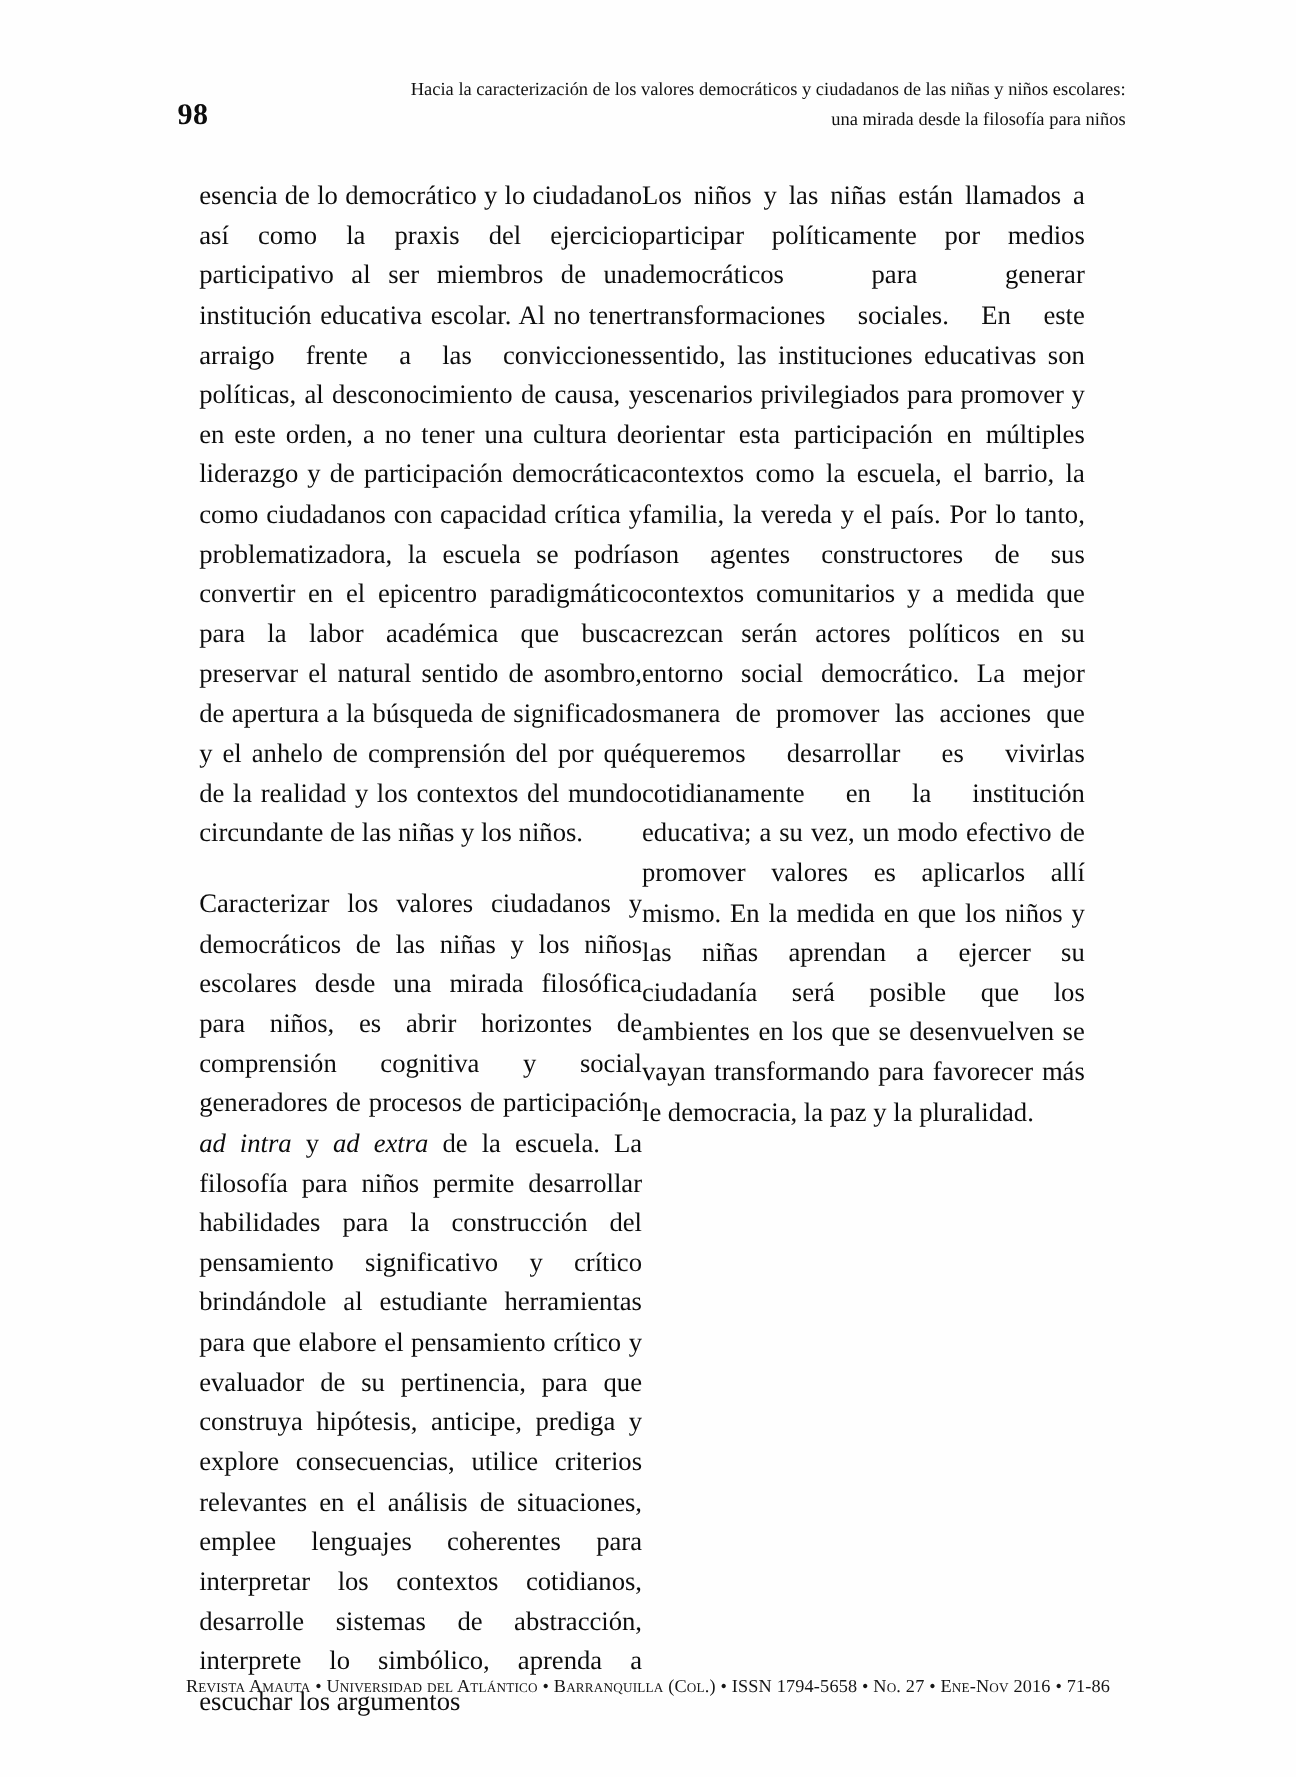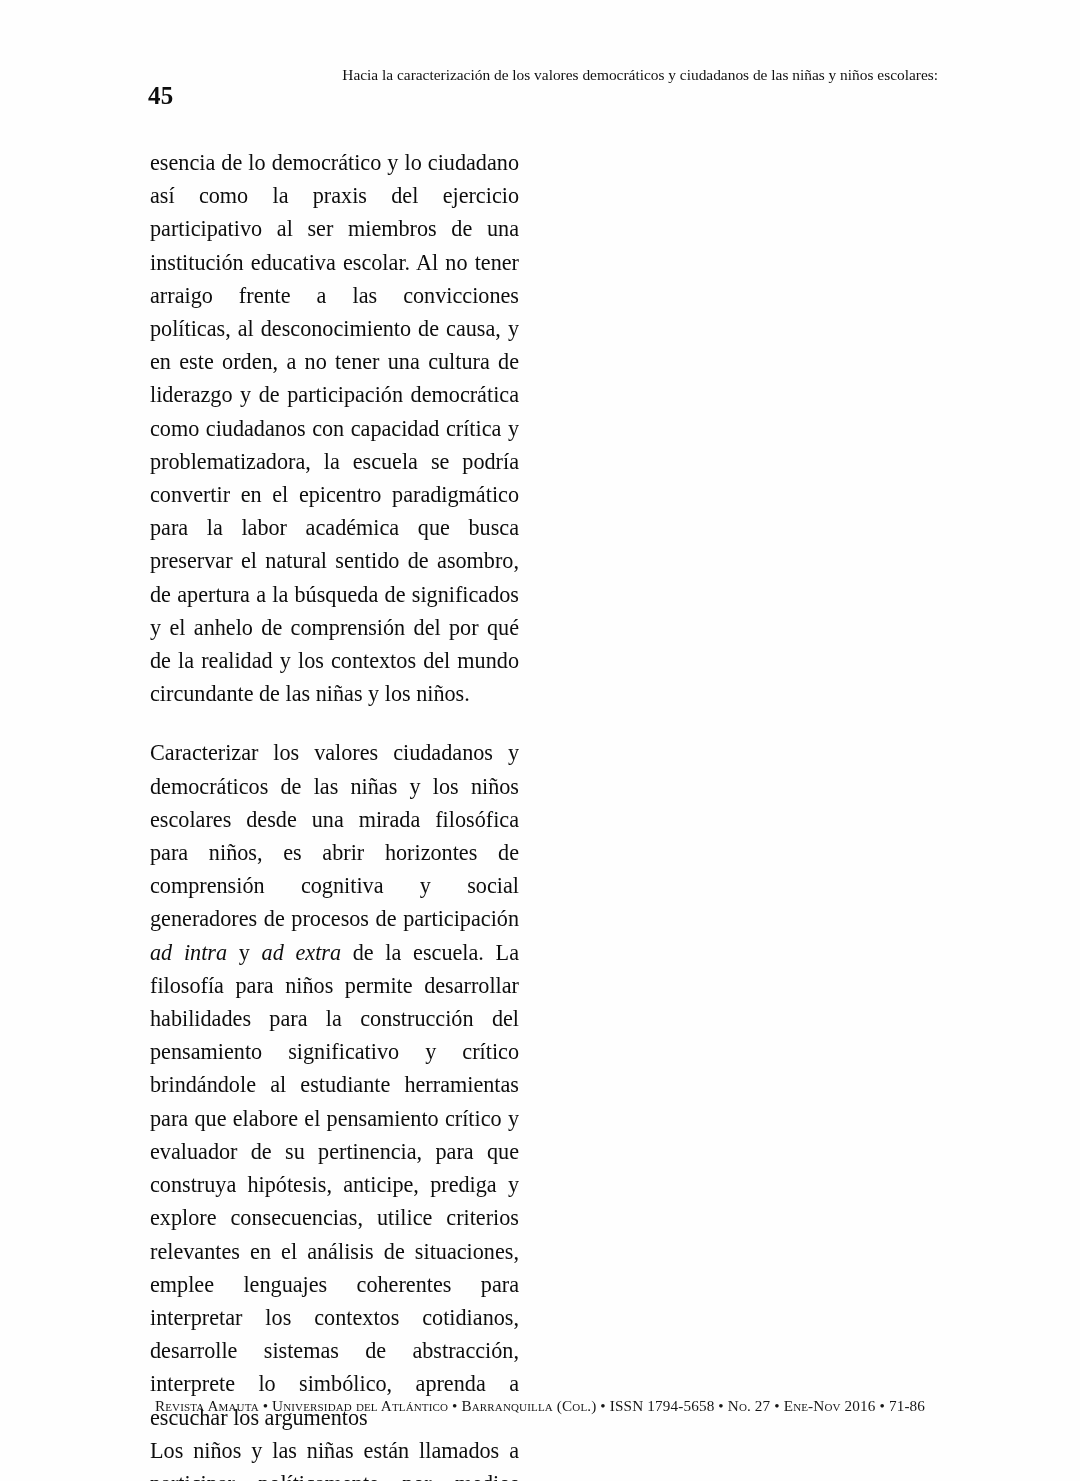--- a/index.html
+++ b/index.html
@@ -48,27 +48,26 @@
     line-height: 25px;
     width: 700px;
     color: #111;
     font-family: Liberation Serif, serif;
   }
   .head-line { display: block; }
 
   
   .columns {
     position: absolute;
-    left: 150px;
+    left: 166px;
     top: 146px;
     width: 790px;
     height: 1215px;
     display: flex;
-    justify-content: space-between;
-    flex-direction: column;
+    justify-content: flex-start;
   }
   .col {
     width: 369px;
     font-size: 22.2px;
     line-height: 33.2px;
     text-align: justify;
     text-justify: inter-word;
     hyphens: manual;
     color: #0d0d0d;
   }
@@ -92,23 +91,24 @@
     color: #151515;
     letter-spacing: 0.15px;
   }
 </style>
 </head>
 <body>
 
 <div class="page">
 
   <header class="running-head">
-    <div class="folio">45</div>
+    <div class="folio">98</div>
     <div class="head-title">
       <span class="head-line">Hacia la caracterización de los valores democráticos y ciudadanos de las niñas y niños escolares:</span>
+      <span class="head-line">una mirada desde la filosofía para niños</span>
     </div>
   </header>
 
   <div class="columns">
 
     <div class="col">
       <p>esencia de lo democrático y lo ciudadano así como la praxis del ejercicio participativo al ser miembros de una institución educativa escolar. Al no tener arraigo frente a las convicciones políticas, al desconocimiento de causa, y en este orden, a no tener una cultura de liderazgo y de participación democrática como ciudadanos con capacidad crítica y problematizadora, la escuela se podría convertir en el epicentro paradigmático para la labor académica que busca preservar el natural sentido de asombro, de apertura a la búsqueda de significados y el anhelo de comprensión del por qué de la realidad y los contextos del mundo circundante de las niñas y los niños.</p>
       <p><span>Caracterizar los valores ciudadanos y democráticos de las niñas y los niños escolares desde una mirada filosófica para niños, es abrir horizontes de comprensión cognitiva y social generadores de procesos de participación </span><em>ad intra</em><span> y </span><em>ad extra</em><span> de la escuela. La filosofía para niños permite desarrollar habilidades para la construcción del pensamiento significativo y crítico brindándole al estudiante herramientas para que elabore el pensamiento crítico y evaluador de su pertinencia, para que construya hipótesis, anticipe, prediga y explore consecuencias, utilice criterios relevantes en el análisis de situaciones, emplee lenguajes coherentes para interpretar los contextos cotidianos, desarrolle sistemas de abstracción, interprete lo simbólico, aprenda a escuchar los argumentos</span></p>
     </div>
 

